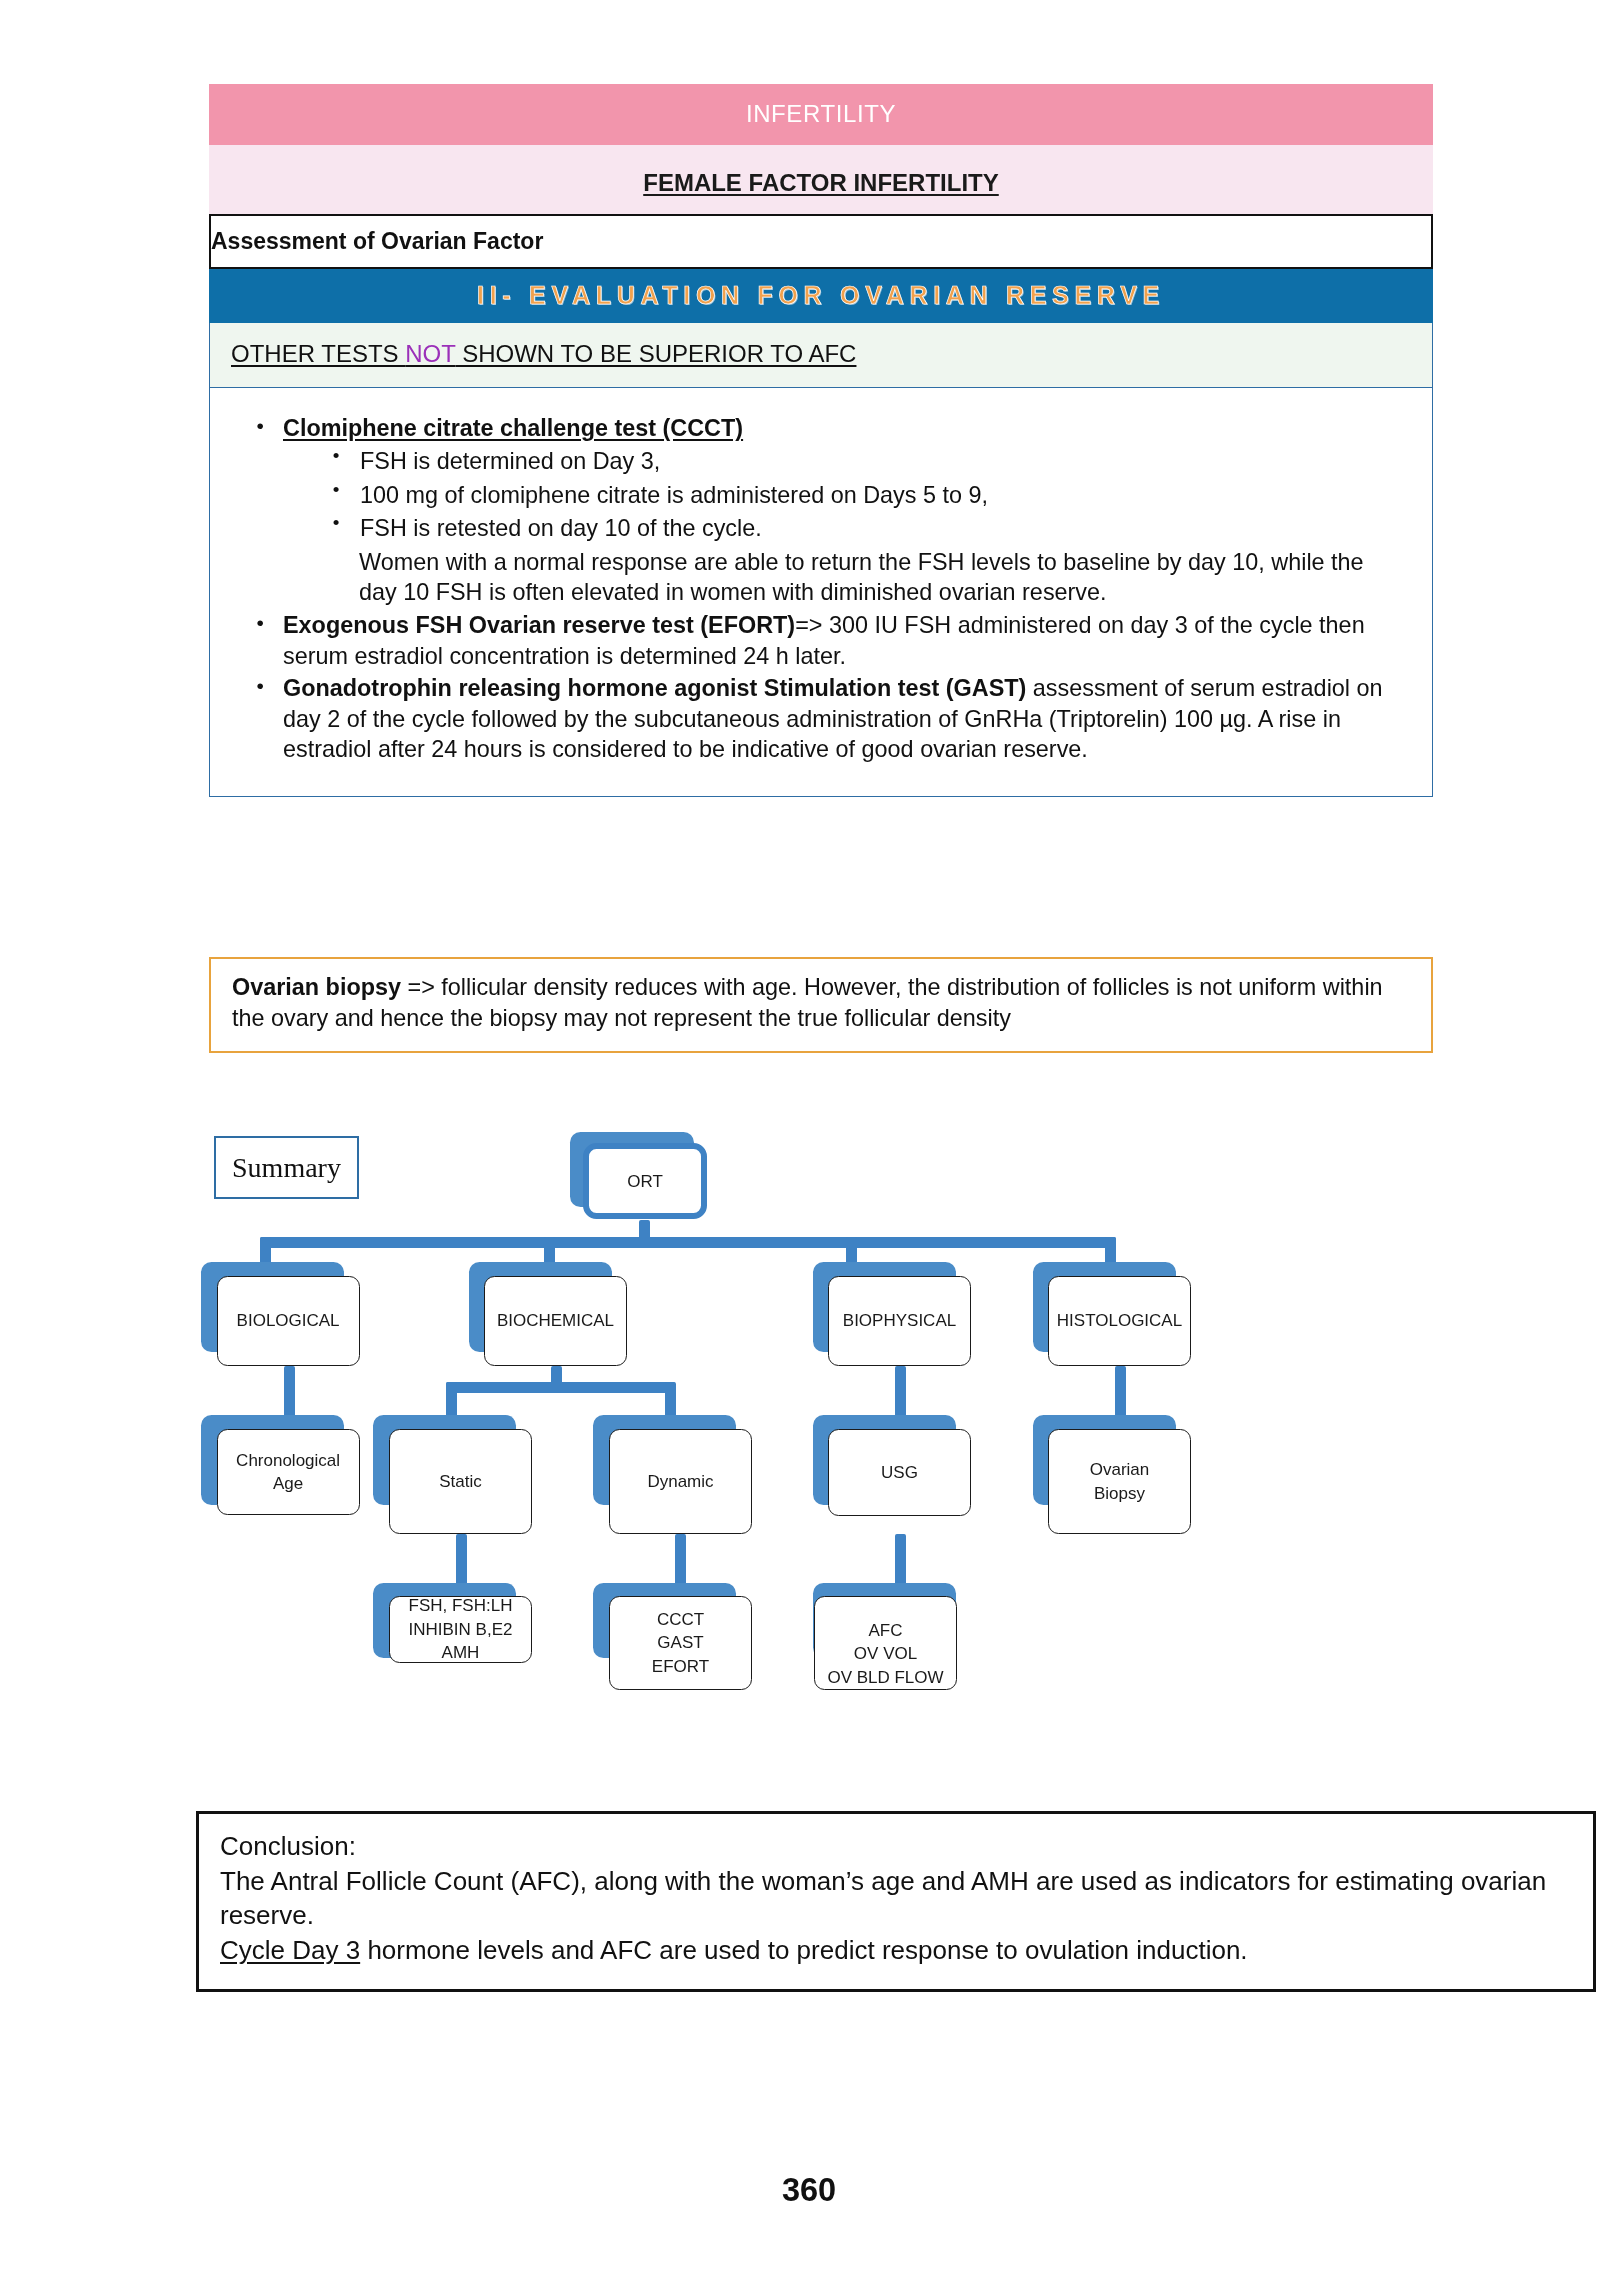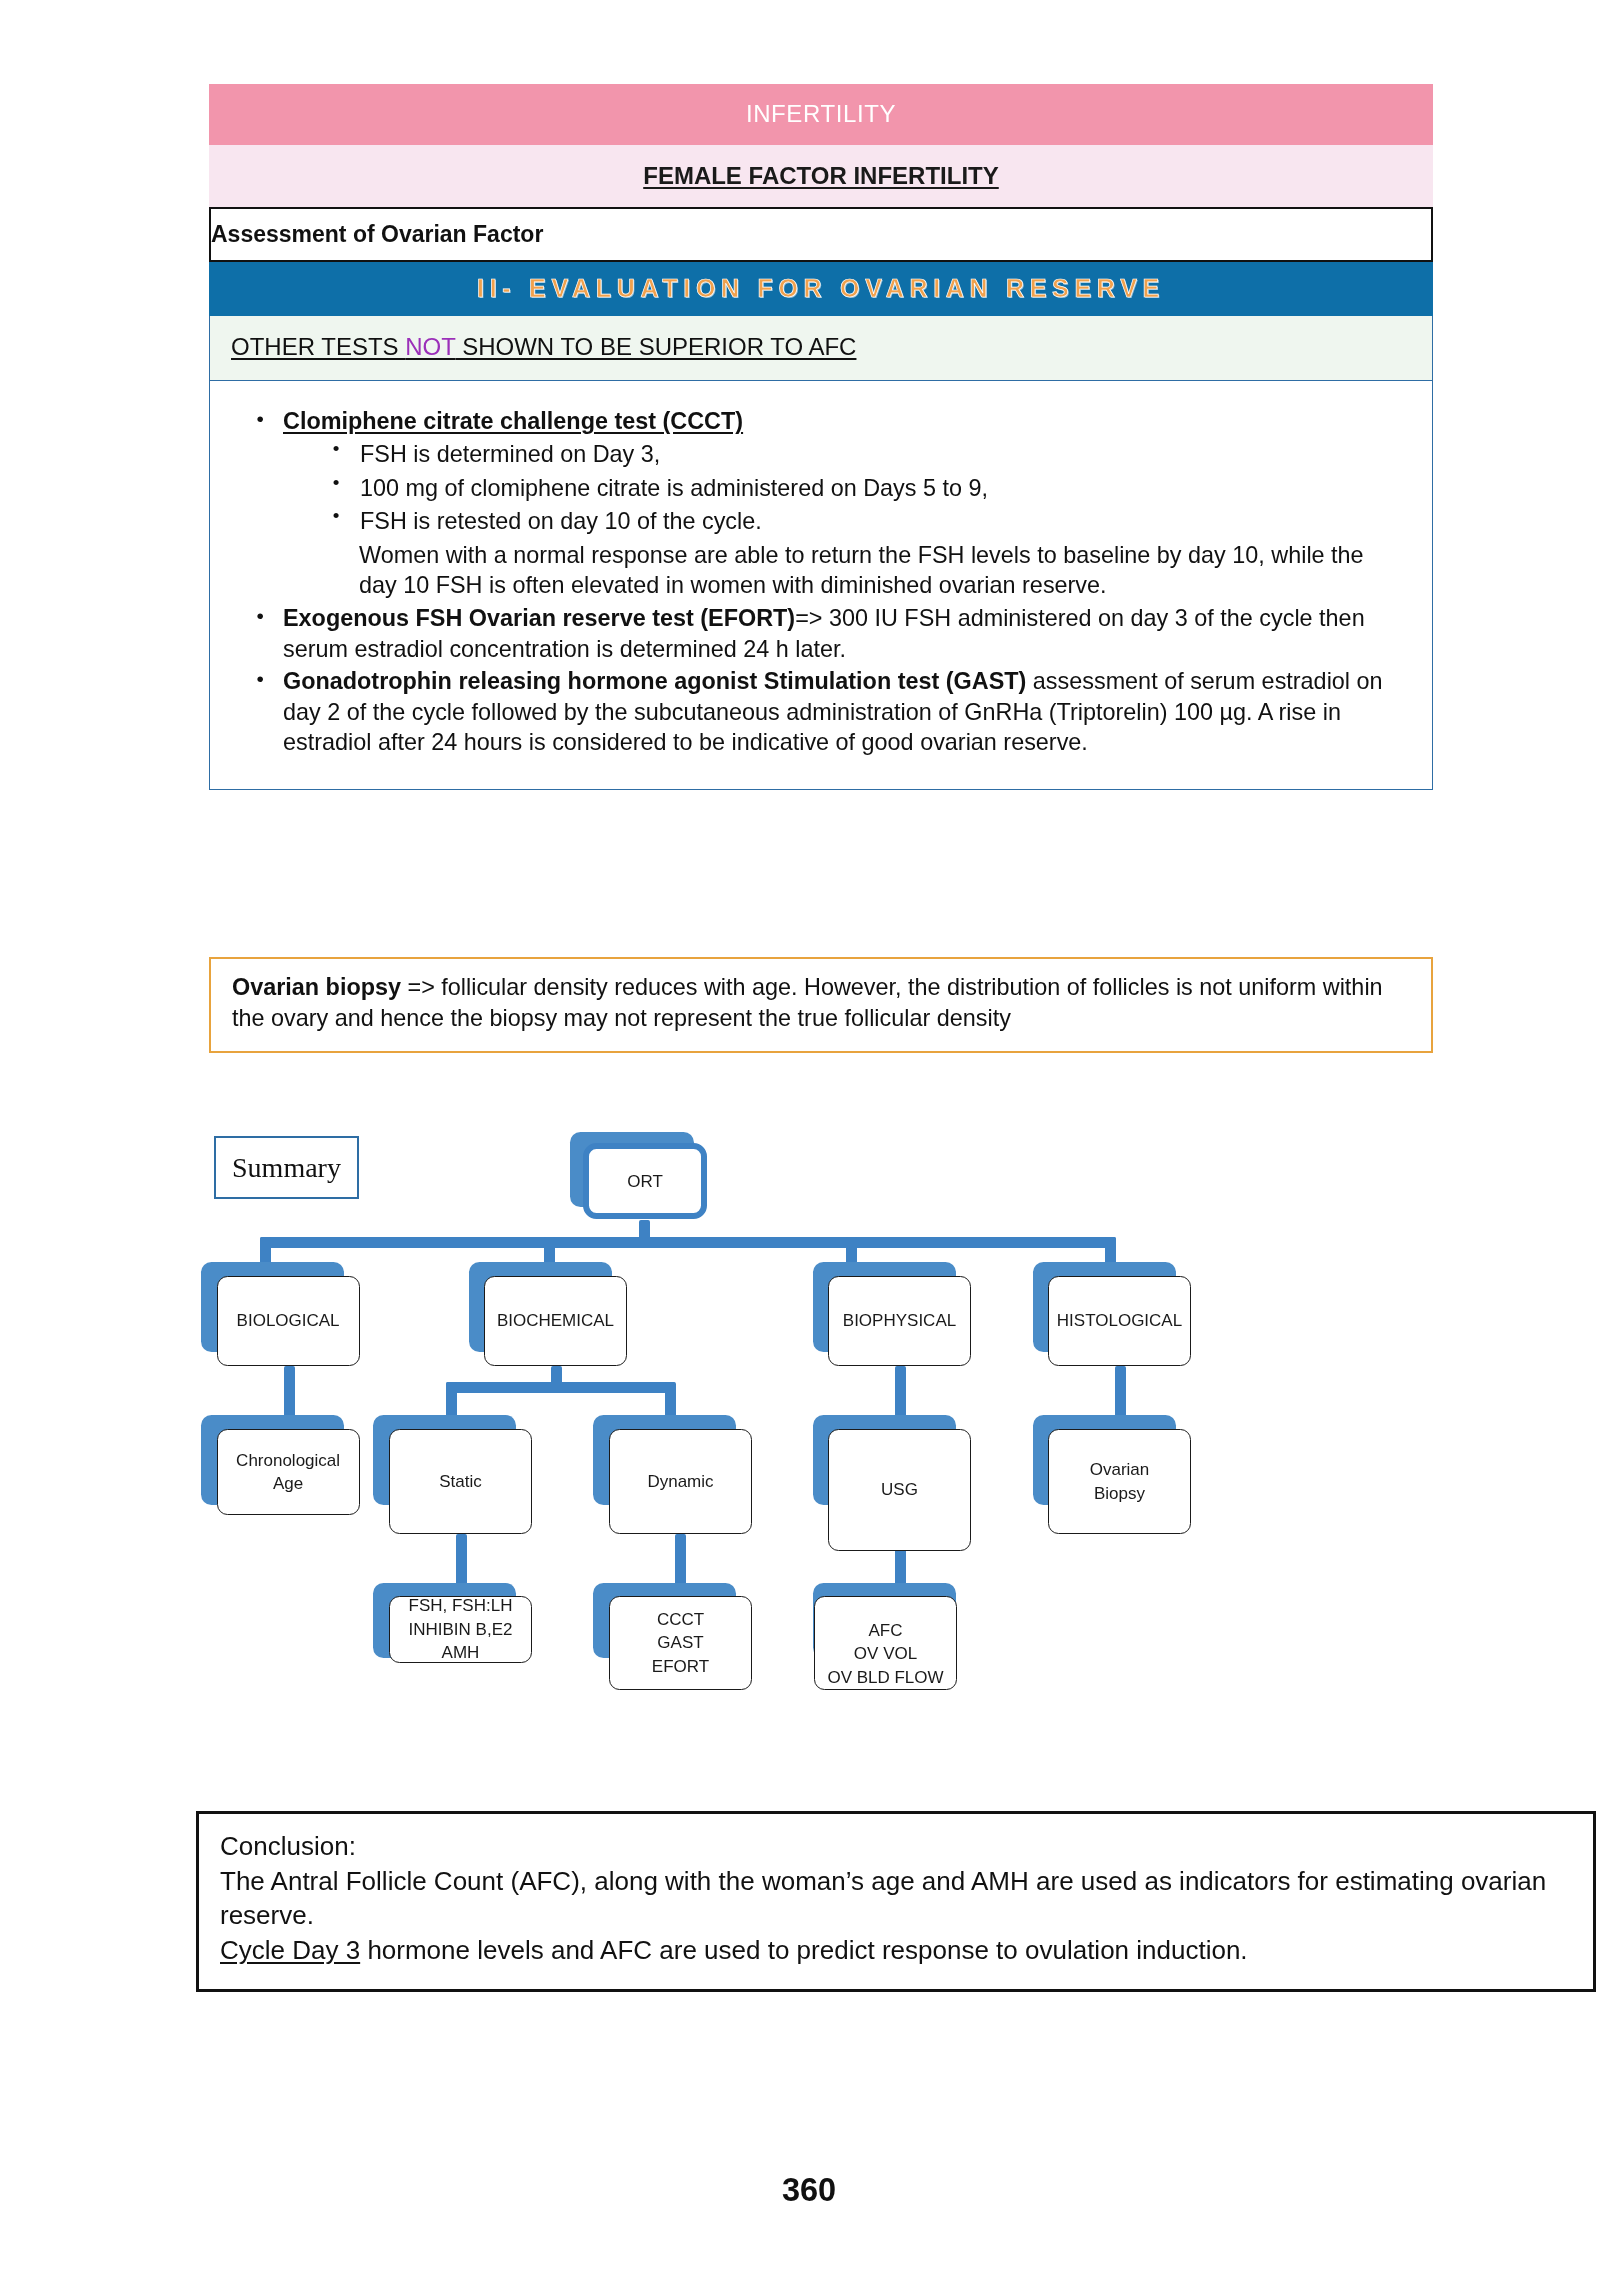--- a/index.html
+++ b/index.html
@@ -39,21 +39,21 @@
     padding: 16.3px 0 17px 0;
     font-family: "Liberation Sans", sans-serif;
   }
 
   .band-female {
     background: #F8E6F0;
     color: #1a1a1a;
     text-align: center;
     font-size: 24px;
     font-weight: bold;
-    padding: 17px 0 17px 0;
+    padding: 24px 0 17px 0;
   }
   .band-female span { text-decoration: underline; text-underline-offset: 2.9px; }
 
   .band-assessment {
     background: #ffffff;
     border: 2.9px solid #111111;
     color: #111111;
     text-align: left;
     font-size: 23px;
     font-weight: bold;
@@ -344,21 +344,21 @@
     <div class="node" style="left:180px; top:301px; width:143px; height:105px;">
       <span>Static</span>
     </div>
 
     <div class="shadow" style="left:384px; top:287px; width:143px; height:90px;"></div>
     <div class="node" style="left:400px; top:301px; width:143px; height:105px;">
       <span>Dynamic</span>
     </div>
 
     <div class="shadow" style="left:604px; top:287px; width:143px; height:90px;"></div>
-    <div class="node" style="left:619px; top:301px; width:143px; height:122px;">
+    <div class="node" style="left:619px; top:301px; width:143px; height:87px;">
       <span>USG</span>
     </div>
 
     <div class="shadow" style="left:824px; top:287px; width:143px; height:90px;"></div>
     <div class="node" style="left:839px; top:301px; width:143px; height:105px;">
       <div class="lines">
         <div>Ovarian</div>
         <div>Biopsy</div>
       </div>
     </div>

